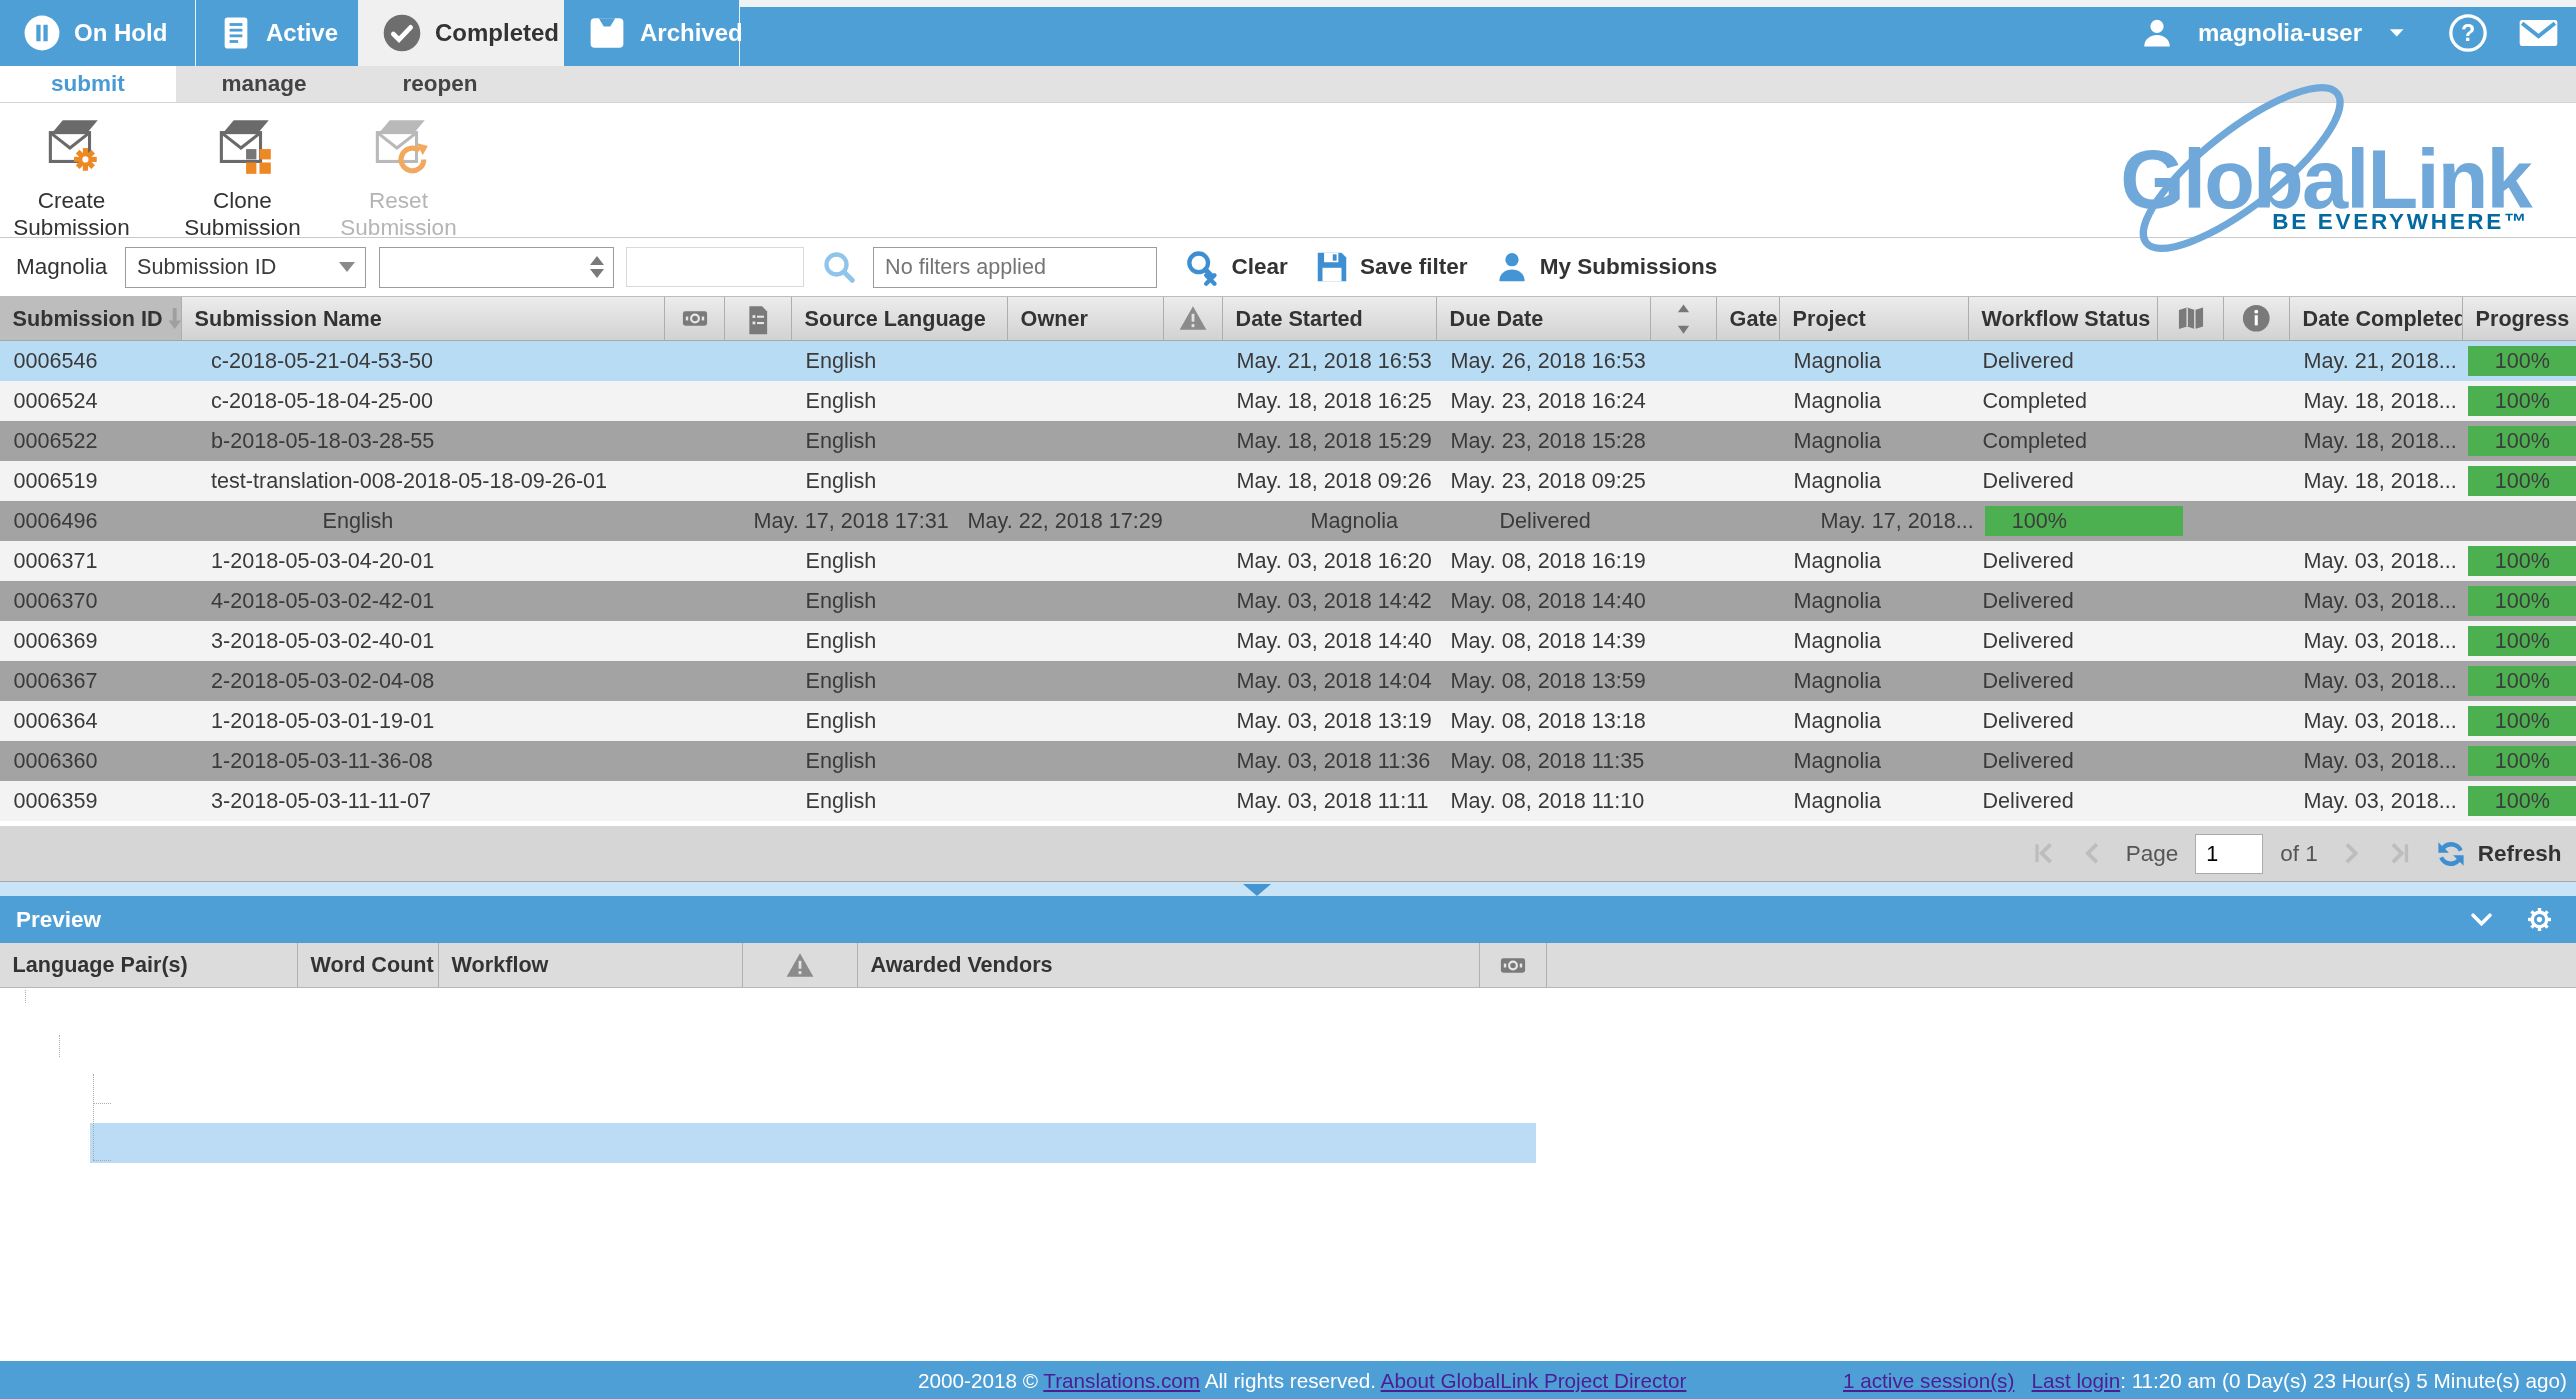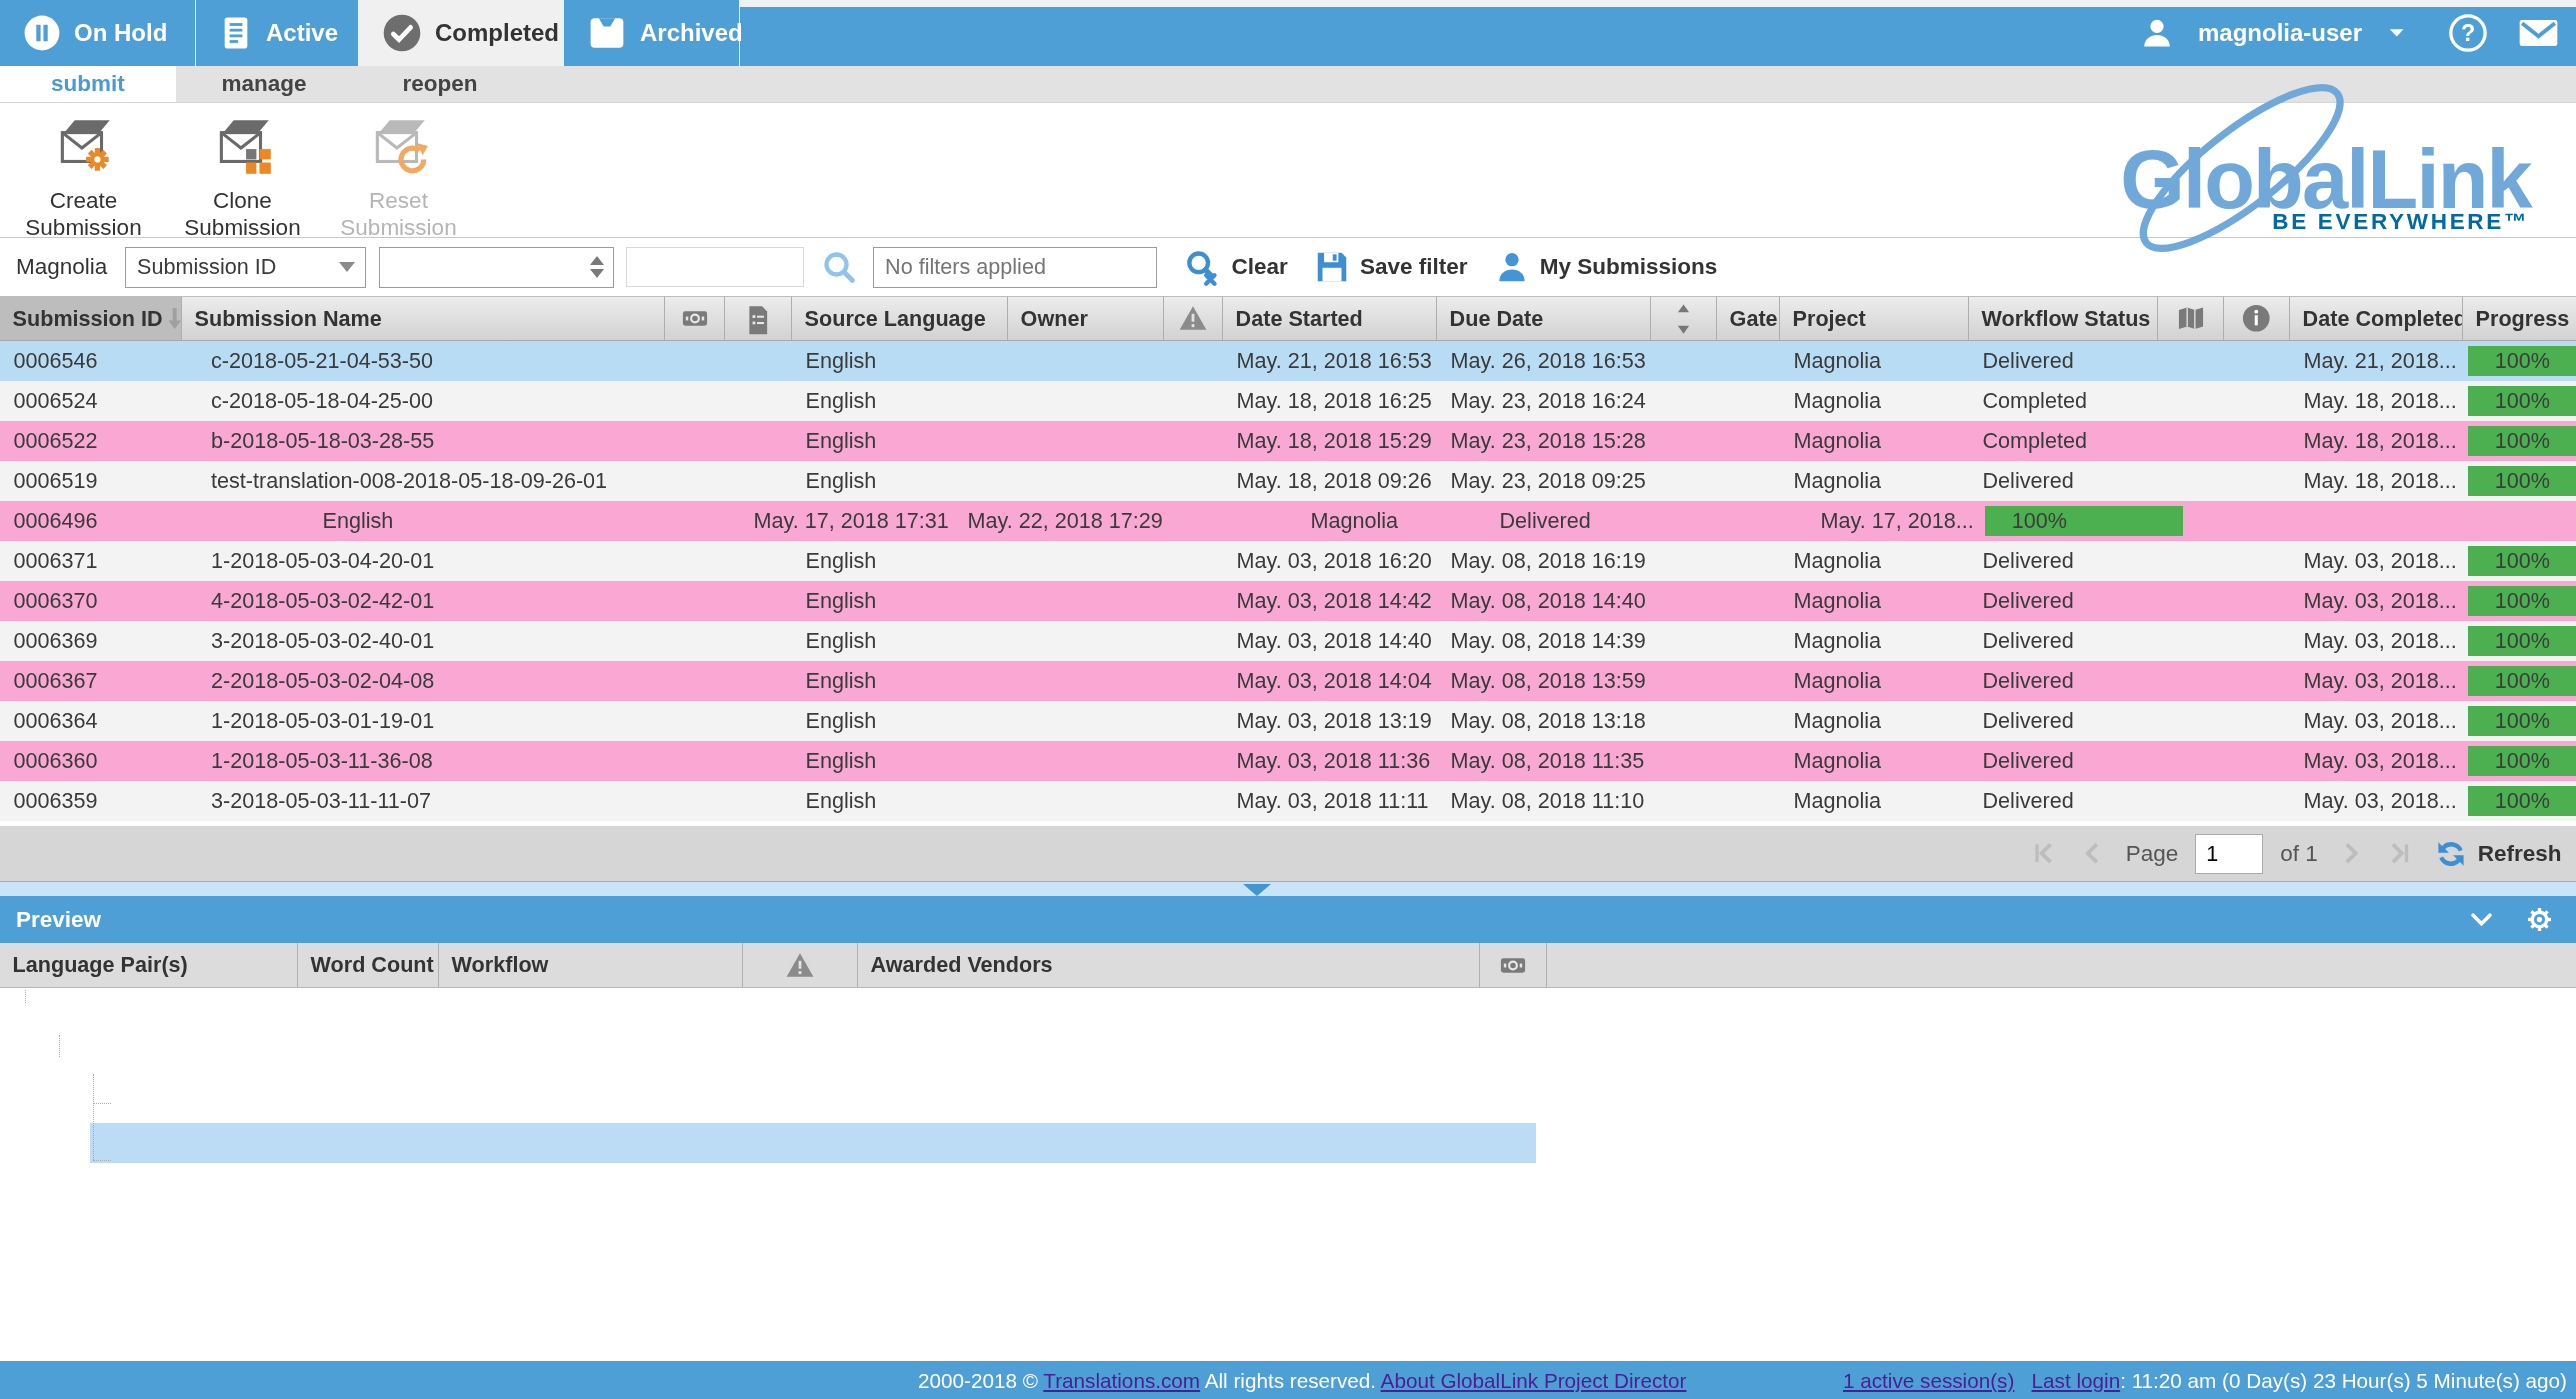--- a/index.html
+++ b/index.html
@@ -53,21 +53,21 @@
   .fbtn { display:flex; align-items:center; gap:9px; font-size:22.5px; font-weight:bold; color:#333;
           cursor:pointer; margin-left:12.6px; }
 
   
   .grid-header { height:45px; display:flex; background:linear-gradient(#ececec,#d2d2d2); border-top:0.9px solid #bdbdbd; border-bottom:0.9px solid #a8a8a8; }
   .hcell { height:100%; border-right:0.9px solid #aeaeae; display:flex; align-items:center;
            font-size:21.6px; font-weight:bold; color:#333; padding:0 0 0 12.6px; overflow:hidden; white-space:nowrap; cursor:pointer; }
   .hcell.icon-col { justify-content:center; padding:0; }
   .hcell.sorted { background:#bdbdbd; }
   .grid-body { height:485px; overflow:hidden; }
-  .grow { height:40px; display:flex; background:#f9a8d4; cursor:pointer; }
+  .grow { height:40px; display:flex; background:#a3a3a3; cursor:pointer; }
   .grow:nth-child(even) { background:#f3f3f3; }
   .grow.selected { background:#b9dcf5; }
   .cell { height:100%; display:flex; align-items:center; font-size:21.6px; color:#3a3a3a;
           padding-left:13.5px; overflow:hidden; white-space:nowrap; }
   .cell.progress-cell { padding:0; position:relative; }
   .pbar { position:absolute; left:5.4px; top:5.4px; height:30px; width:198px; background:#4cb050;
           display:flex; align-items:center; }
   .pbar span { width:108px; text-align:center; font-size:21.6px; color:#3c3c3c; }
 
   
@@ -181,21 +181,21 @@
 </div>
 
 <div class="subtabs" id="subtabs">
     <div class="subtab active">submit</div>
     <div class="subtab">manage</div>
     <div class="subtab">reopen</div>
   </div>
 
 <div class="toolbar">
   <div id="toolbtns">
-      <div class="toolbtn" style="left: 16px;"><span class="icn">
+      <div class="toolbtn" style="left: 4px;"><span class="icn">
           <svg width="68" height="68" viewBox="0 0 66 66">
             <path d="M14 20L48 20L58 8L24 8Z" fill="#6a6a6a"></path>
             <rect x="12" y="20" width="38" height="28" fill="#fff" stroke="#6a6a6a" stroke-width="3"></rect>
             <path d="M12 20L31 35L50 20" fill="none" stroke="#6a6a6a" stroke-width="3"></path>
             <g stroke="#ee8822" stroke-width="5">
               <line x1="35" y1="46" x2="57" y2="46"></line>
               <line x1="46" y1="35" x2="46" y2="57"></line>
               <line x1="38.5" y1="38.5" x2="53.5" y2="53.5"></line>
               <line x1="53.5" y1="38.5" x2="38.5" y2="53.5"></line>
             </g>

